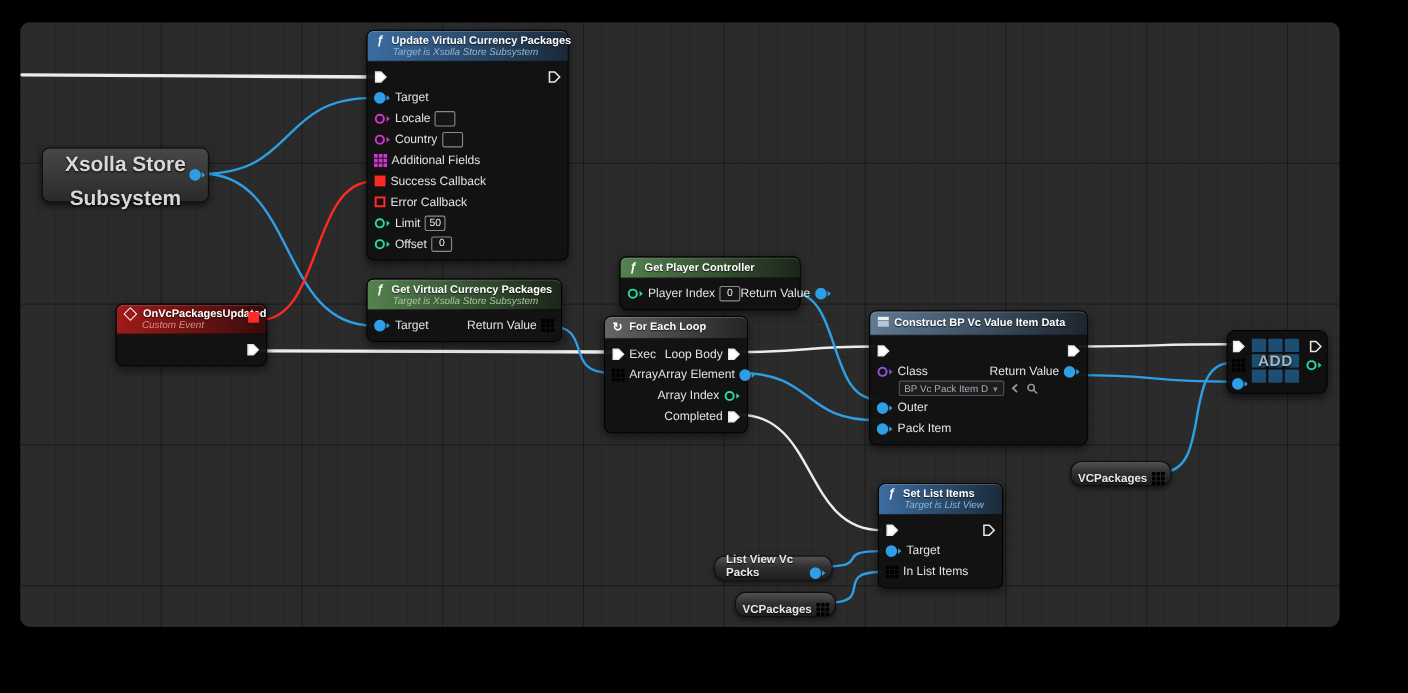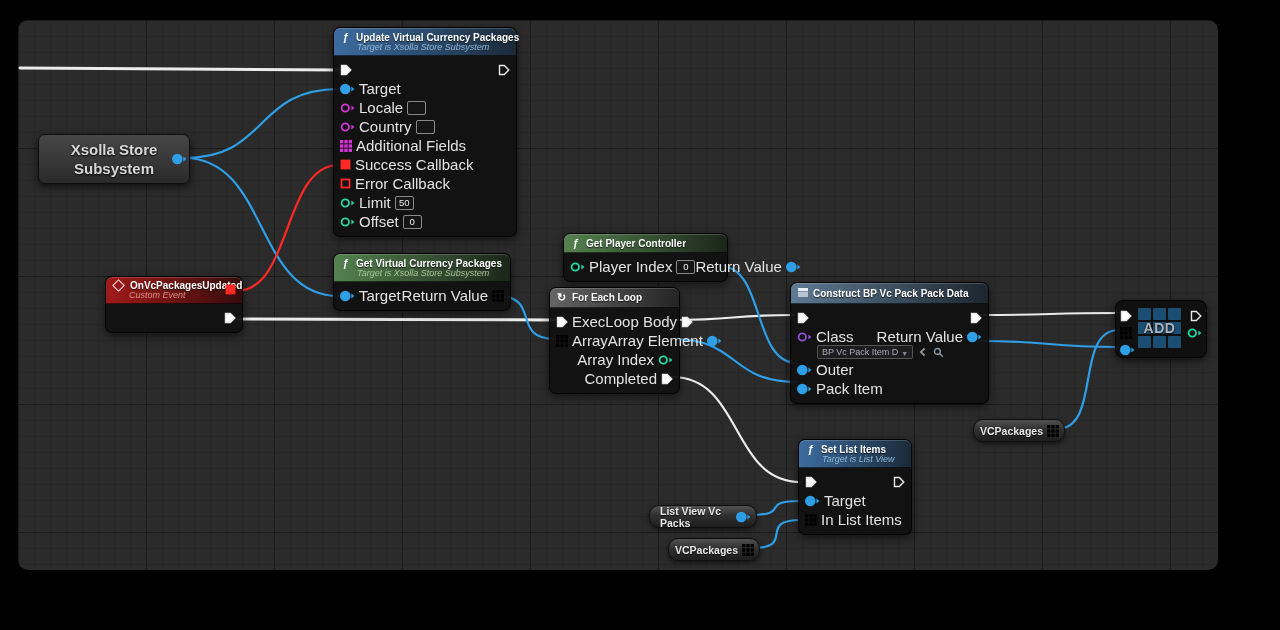--- a/index.html
+++ b/index.html
@@ -33,40 +33,40 @@
   .hd-green{background:linear-gradient(90deg,rgba(88,134,82,.97),rgba(28,40,26,.92));}
   .hd-green .nsub{color:#a9c79b;}
   .hd-red{background:linear-gradient(90deg,rgba(165,28,26,.97),rgba(58,12,12,.92));}
   .hd-red .nsub{color:#d98c86;}
   .hd-gray{background:linear-gradient(90deg,rgba(104,104,104,.97),rgba(38,38,38,.92));}
   .hd-steel{background:linear-gradient(90deg,rgba(98,126,152,.97),rgba(30,40,50,.92));}
   .nbody{padding:4px 0 5px 0;}
   .prow{height:19px;display:flex;align-items:center;justify-content:space-between;padding:0 6px;}
   .pside{display:flex;align-items:center;gap:4px;white-space:nowrap;}
   .pside.r{margin-left:auto;}
-  .plabel{font-size:15px;color:#e2e2e2;}
+  .plabel{font-size:11px;color:#e2e2e2;}
   .pinfield{min-width:11px;height:12px;background:#151515;border:1px solid #8a8a8a;border-radius:2px;
     font-size:9.5px;color:#eee;text-align:center;line-height:12px;padding:0 3px;}
   .droprow{height:16px;display:flex;align-items:center;gap:5px;padding:0 6px 0 26px;margin-top:-2px;}
   .dropdown{background:#1d1d1d;border:1px solid #555;border-radius:2px;font-size:9px;color:#aab;
     padding:1px 4px;display:flex;align-items:flex-end;gap:3px;white-space:nowrap;}
   .caret{font-size:7px;color:#889;}
   .pin{display:inline-flex;align-items:center;flex:0 0 auto;}
   .hdrpin{position:absolute;right:6px;top:50%;transform:translateY(-50%);}
 
   
-  .pill{position:absolute;display:flex;align-items:center;justify-content:flex-end;gap:4px;
+  .pill{position:absolute;display:flex;align-items:flex-end;justify-content:flex-end;gap:4px;
     background:linear-gradient(180deg,#515151 0%,#303030 45%,#1e1e1e 100%);
     border:1px solid #0e0e0e;border-radius:10px;box-shadow:0 2px 5px rgba(0,0,0,.55);
     padding:0 5px 0 10px;}
   .pill .plabel{font-size:10.5px;font-weight:bold;color:#e8e8e8;text-shadow:0 1px 1px rgba(0,0,0,.8);}
   .bigpill{position:absolute;background:linear-gradient(180deg,#474747,#2a2a2a);
     border:1px solid #0d0d0d;border-radius:7px;box-shadow:0 3px 7px rgba(0,0,0,.6);
     display:flex;flex-direction:column;align-items:center;justify-content:center;}
-  .bigpill .bl{font-size:15px;font-weight:bold;color:#d8d8d8;line-height:19px;text-shadow:0 1px 2px #000;}
+  .bigpill .bl{font-size:19px;font-weight:bold;color:#d8d8d8;line-height:19px;text-shadow:0 1px 2px #000;margin-top:12px;}
   .bigpill .pin{position:absolute;right:2px;top:50%;transform:translateY(-50%);}
 
   
   .addnode{position:absolute;background:rgba(16,16,16,.96);border:1px solid #000;border-radius:8px;
     box-shadow:0 3px 8px rgba(0,0,0,.6);}
   .addgrid{position:absolute;left:22px;top:7px;display:grid;grid-template-columns:repeat(3,13px);
     grid-auto-rows:12px;gap:2px;}
   .addgrid div{background:#1c4e73;border-radius:1px;}
   .addlabel{position:absolute;left:22px;top:7px;width:43px;height:40px;display:flex;align-items:center;
     justify-content:center;font-size:14px;font-weight:bold;color:#aeb4ba;letter-spacing:.5px;
@@ -400,21 +400,21 @@
           </div>
         </div>
       </div>
       <div class="node" style="left: 790px; top: 282px; width: 197px;">
         <div class="nhead hd-steel">
           <div class="trow">
             <span class="hicon up"><svg width="12" height="12" viewBox="0 0 12 12">
                 <rect x="1" y="2" width="10" height="3" fill="#e9eef3"></rect>
                 <rect x="1" y="5.6" width="10" height="5.4" fill="#b9c5ce"></rect>
               </svg></span>
-            <span class="ntitle">Construct BP Vc Pack Pack Data</span>
+            <span class="ntitle">Construct BP Vc Value Item Data</span>
           </div>
         </div>
         <div class="nbody">
           <div class="prow">
             <span class="pside l">
               <span class="pin">
                 <svg width="12" height="12" viewBox="0 0 12 12">
                   <path d="M1.5 1.5 L6.3 1.5 L10.8 6 L6.3 10.5 L1.5 10.5 Z" fill="#fff" stroke="#e8e8e8" stroke-width="1.4"></path>
                 </svg>
               </span>

